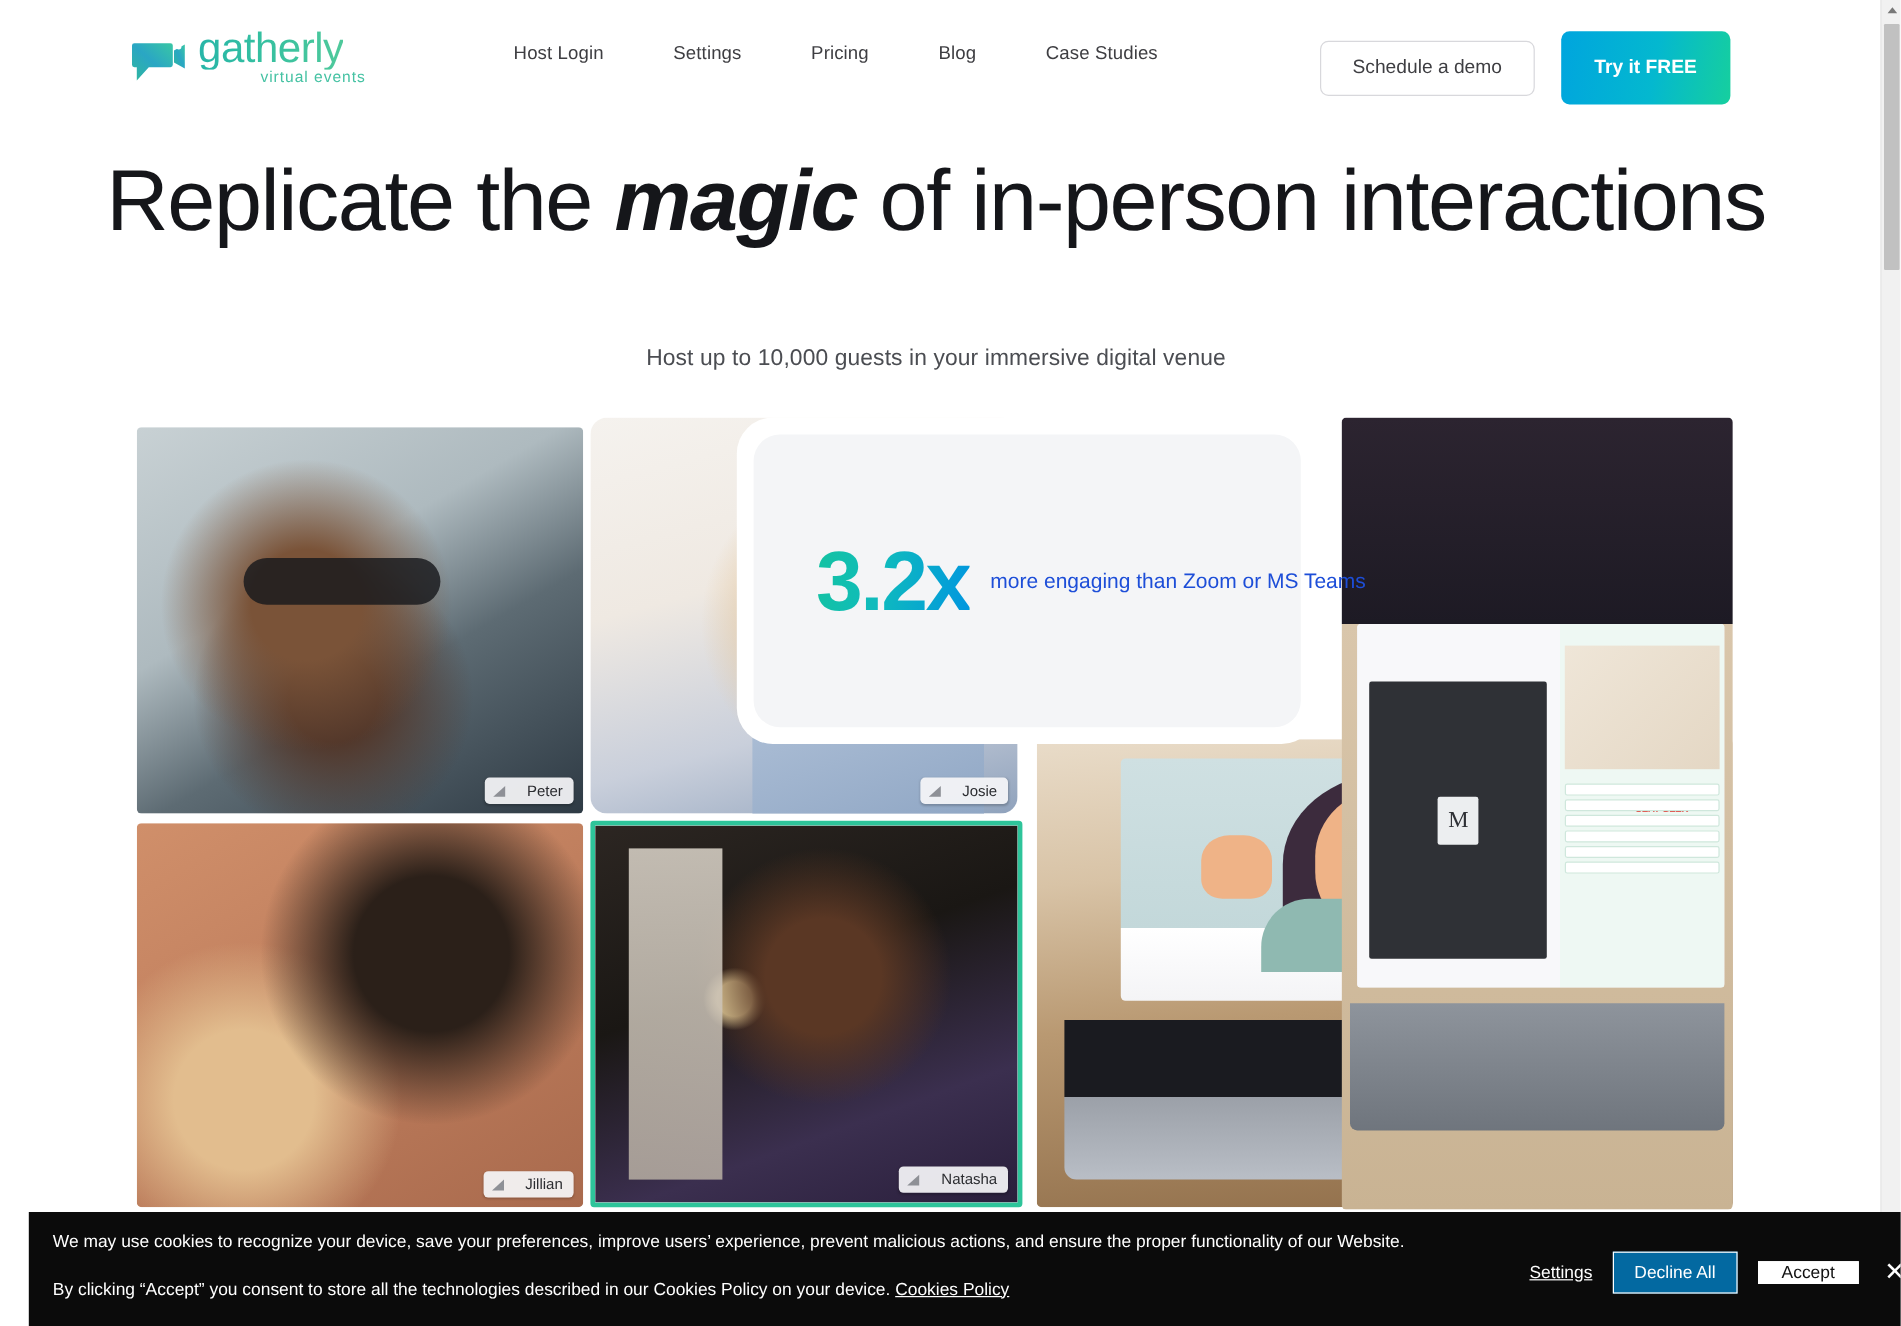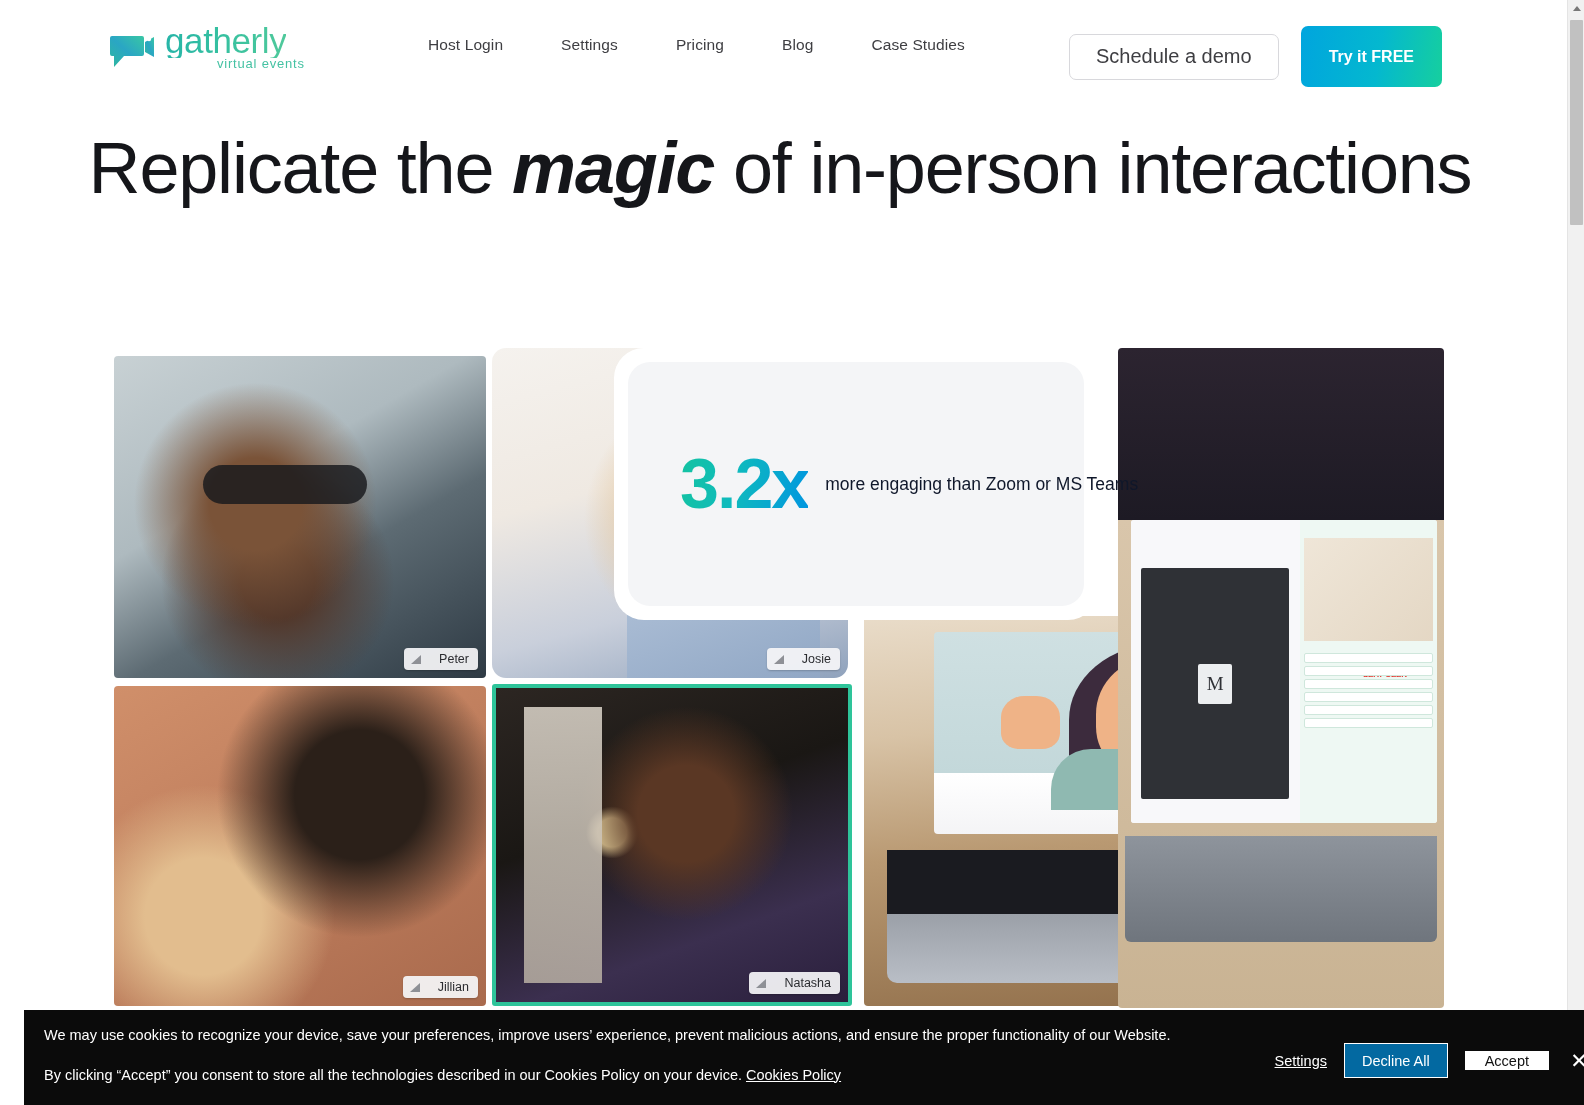--- a/index.html
+++ b/index.html
@@ -49,21 +49,21 @@
     font-size: 15.5px; color: #3e3e42; text-decoration: none;
     letter-spacing: 0.1px; white-space: nowrap;
   }
   .hdr-actions {
     position: absolute; right: 118px; top: 26px;
     display: flex; align-items: center; gap: 22px;
   }
   .btn-outline {
     height: 46px; padding: 0 26px;
     border: 1px solid #d8d8dc; border-radius: 7px;
-    background: #fff; color: #3e3e42; font-size: 20px;
+    background: #fff; color: #3e3e42; font-size: 16px;
     display: flex; align-items: center; justify-content: center;
     cursor: pointer; white-space: nowrap;
     font-family: "Liberation Sans", sans-serif;
   }
   .btn-gradient {
     height: 61px; padding: 0 28px;
     border: none; border-radius: 7px;
     background: linear-gradient(100deg, #00a5de 0%, #04b8cf 55%, #16cf9e 100%);
     color: #fff; font-size: 16px; font-weight: 600;
     display: flex; align-items: center; justify-content: center;
@@ -231,21 +231,21 @@
     padding-left: 52px;
   }
   .stat-number {
     font-size: 70px; font-weight: 700; line-height: 1;
     letter-spacing: -2px;
     background: linear-gradient(100deg, #14c3a0 0%, #0fbbbd 42%, #0095e0 100%);
     -webkit-background-clip: text; background-clip: text; color: transparent;
     white-space: nowrap;
   }
   .stat-text {
-    font-size: 17.5px; line-height: 1.42; color: #0f172a;
+    font-size: 17.5px; line-height: 1.42; color: #1d4ed8;
     white-space: nowrap;
   }
 
   
   .scrollbar {
     position: absolute; right: 0; top: 0; width: 17px; height: 1105px;
     background: #f1f1f1; border-left: 1px solid #e4e4e4;
   }
   .sb-up, .sb-down {
     position: absolute; left: 0; width: 17px; height: 17px;
@@ -336,20 +336,21 @@
     </nav>
 
     <div class="hdr-actions">
       <button class="btn-outline">Schedule a demo</button>
       <button class="btn-gradient">Try it FREE</button>
     </div>
   </div>
 
   <h1 class="hero-title"><span>Replicate the </span><em>magic</em><span> of in-person interactions</span></h1>
 
+  <div class="hero-sub">Host up to 10,000 guests in your immersive digital venue</div>
 
   <div class="collage">
 
     <div class="tile" id="tile-peter">
       <div class="ph art-peter"></div>
       <div class="badge">
         <svg class="sig" viewBox="0 0 12 11">
           <path d="M11 1 L11 10 L1 10 Z" fill="#8e9096"></path>
         </svg>
         <span>Peter</span>

